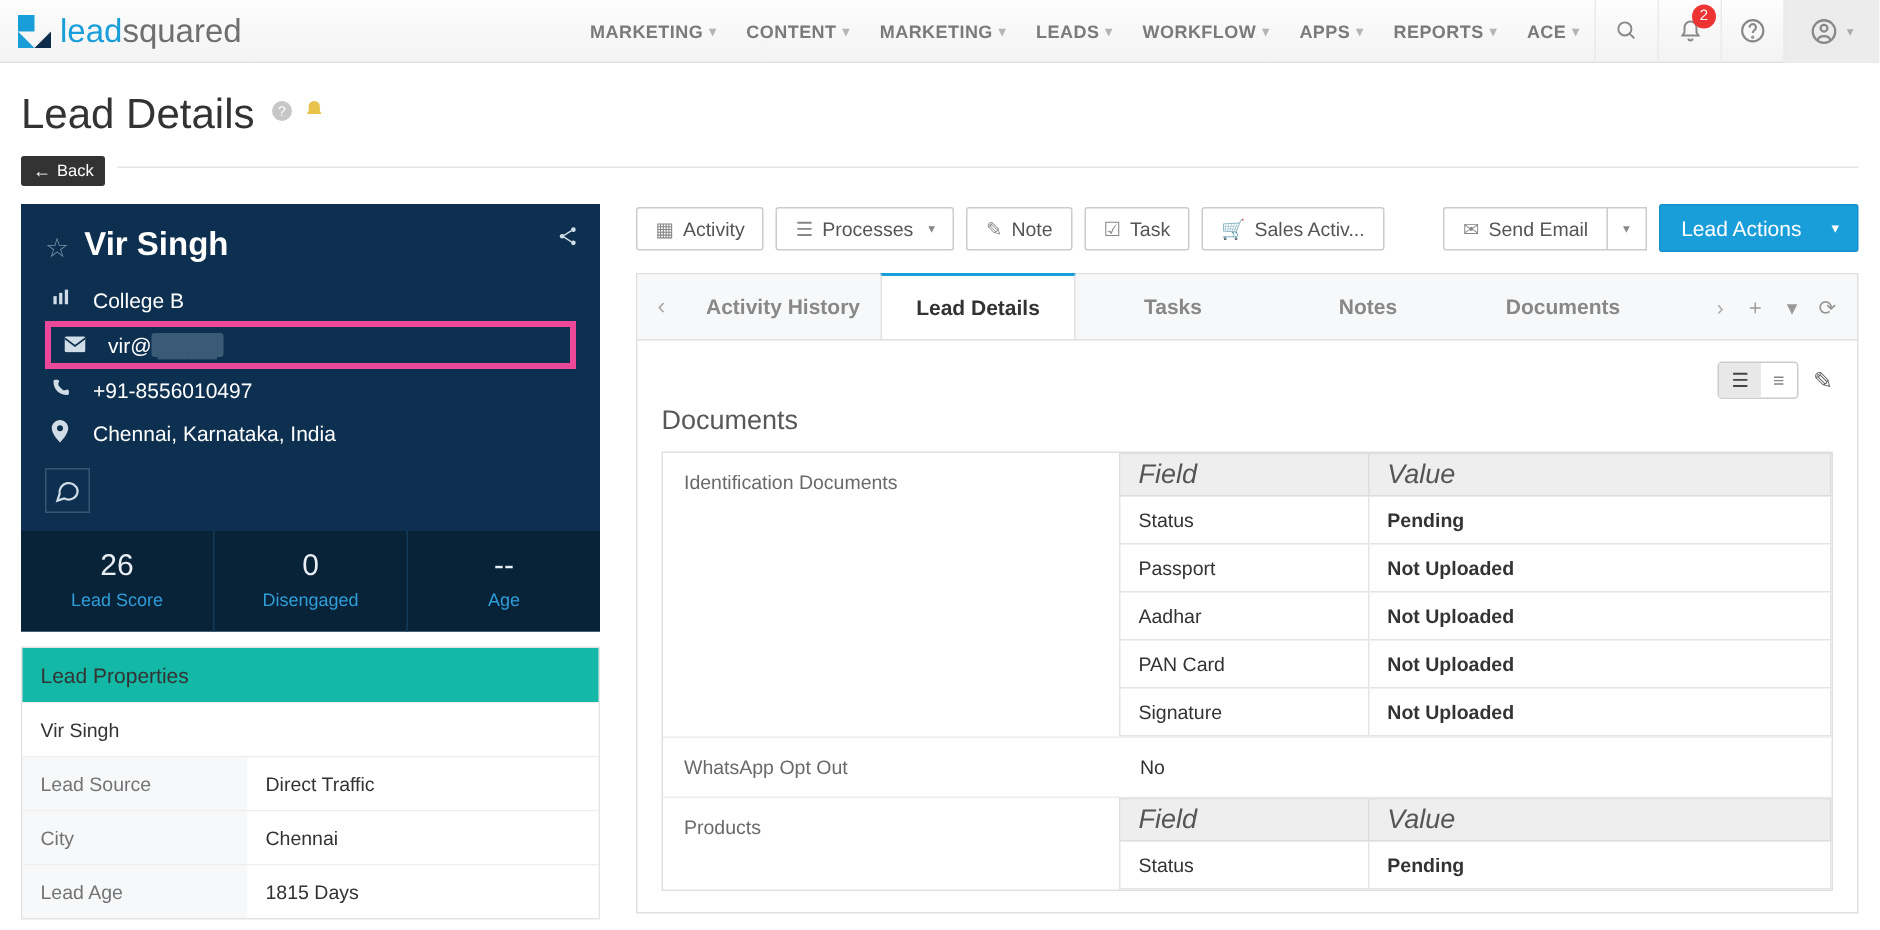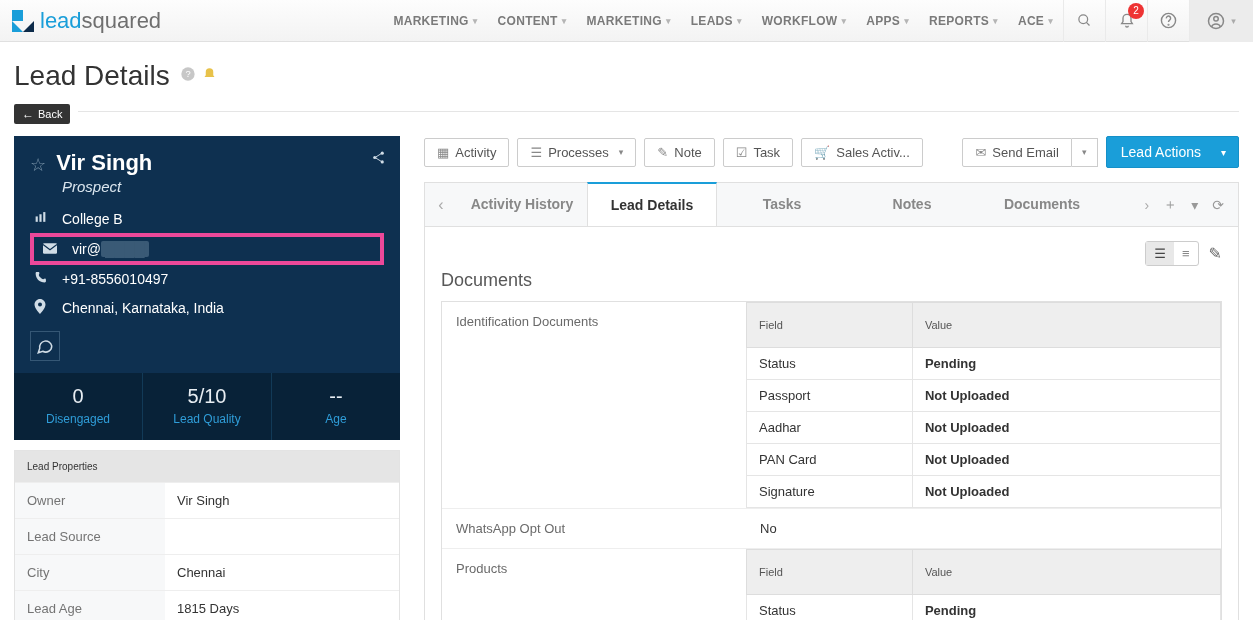--- a/index.html
+++ b/index.html
@@ -53,21 +53,21 @@
   .email-masked { background:#3a5a76; color:#3a5a76; border-radius:2px; padding:0 4px;}
   .chat-btn { display:inline-flex; width:30px;height:30px;border:1px solid #355775;align-items:center;justify-content:center;margin-top:8px;cursor:pointer;}
   .stats-row { display:flex; background:#082238; }
   .stat { flex:1; text-align:center; padding:12px 0 14px 0; border-right:1px solid #123a57;}
   .stat:last-child{border-right:none;}
   .stat .val { color:#e8eef3; font-size:20px; font-weight:400;}
   .stat .lbl { color:#2f9dd8; font-size:12px; margin-top:4px;}
 
   
   .panel { border:1px solid #e3e3e3; margin-top:10px;}
-  .panel-head { background:#e5e5e5; padding:10px 12px; font-size:10px; color:#333;}
+  .panel-head { background:#14b8a6; padding:10px 12px; font-size:14px; color:#333;}
   .prop-row { display:flex; border-top:1px solid #eee;}
   .prop-row:nth-child(odd) .prop-k { }
   .prop-k { width:150px; background:#f7f8f9; padding:10px 12px; color:#747474; font-size:13px;}
   .prop-v { flex:1; padding:10px 12px; font-size:13px; color:#333; background:#fff;}
 
   
   .action-bar { display:flex; gap:8px; align-items:center;}
   .abtn { display:flex; align-items:center; gap:6px; border:1px solid #ccc; background:#fff; color:#555; padding:6px 12px; font-size:13px; cursor:pointer; border-radius:2px;}
   .abtn.combo::after{content:"▾"; font-size:9px; color:#888; margin-left:4px;}
   .abtn .aicon{color:#888;font-size:13px;}
@@ -94,21 +94,21 @@
   .vt-btn{ padding:4px 8px; color:#888; font-size:13px; cursor:pointer;}
   .vt-btn.active{ background:#e8e8e8; color:#444;}
   .edit-pencil{ color:#666; font-size:16px; cursor:pointer;}
   .section-title{ font-size:18px; color:#585858; margin:4px 0 10px 0;}
   .doc-panel{ border:1px solid #e0e0e0;}
   .doc-row{ display:flex; border-bottom:1px solid #eee;}
   .doc-row:last-child{border-bottom:none;}
   .doc-label{ width:304px; padding:12px 14px; color:#6a6a6a; font-size:13px;}
   .doc-body{ flex:1; }
   .kv-table{ width:100%; border-collapse:collapse;}
-  .kv-table th{ background:#eee; text-align:left; font-weight:400; color:#555; padding:16px 12px; border:1px solid #ddd; font-size:11px;}
+  .kv-table th{ background:#eee; text-align:left; font-weight:400; color:#555; padding:3px 12px; border:1px solid #ddd; font-size:18px;font-style:italic;}
   .kv-table td{ padding:8px 12px; border:1px solid #e5e5e5; color:#333; font-size:13px;}
   .kv-table td.strong{ font-weight:600;}
   .simple-val{ padding:12px 14px; color:#333; font-size:13px;}
 </style>
 </head>
 <body>
 
 <div class="topbar">
   <div class="logo">
     <span class="glyph">
@@ -222,21 +222,20 @@
               <circle cx="18" cy="19" r="2.5"></circle>
               <path d="M8 11l8-5M8 13l8 5" stroke="#d0dce6" stroke-width="1.5"></path>
             </svg>
         </span>
         <div class="lead-name-row">
           <span class="lead-star">☆</span>
           <div>
             <div class="lead-name">Vir Singh</div>
           </div>
         </div>
-        <div class="lead-stage">Prospect</div>
         <ul class="lead-info-list">
           <li>
             <span class="licon">
               <svg width="13" height="13" viewBox="0 0 24 24" fill="#d0dce6">
                   <rect x="3" y="10" width="4" height="10"></rect>
                   <rect x="10" y="6" width="4" height="14"></rect>
                   <rect x="17" y="2" width="4" height="18"></rect>
                 </svg>
             </span>
             <span>College B</span>
@@ -269,43 +268,43 @@
           </li>
         </ul>
         <div class="chat-btn">
           <svg width="18" height="18" viewBox="0 0 24 24" fill="none" stroke="#d0dce6" stroke-width="2">
               <path d="M21 12a8 8 0 01-12 7L3 21l2-6a8 8 0 1116-3z"></path>
             </svg>
         </div>
       </div>
       <div class="stats-row" id="stats-row">
           <div class="stat">
+            <div class="val">26</div>
+            <div class="lbl">Lead Score</div>
+          </div>
+          <div class="stat">
             <div class="val">0</div>
             <div class="lbl">Disengaged</div>
-          </div>
-          <div class="stat">
-            <div class="val">5/10</div>
-            <div class="lbl">Lead Quality</div>
           </div>
           <div class="stat">
             <div class="val">--</div>
             <div class="lbl">Age</div>
           </div>
         </div>
     </div>
 
     <div class="panel">
       <div class="panel-head">Lead Properties</div>
       <div id="prop-rows">
           <div class="prop-row">
-            <div class="prop-k">Owner</div>
             <div class="prop-v">Vir Singh</div>
           </div>
           <div class="prop-row">
             <div class="prop-k">Lead Source</div>
+            <div class="prop-v">Direct Traffic</div>
           </div>
           <div class="prop-row">
             <div class="prop-k">City</div>
             <div class="prop-v">Chennai</div>
           </div>
           <div class="prop-row">
             <div class="prop-k">Lead Age</div>
             <div class="prop-v">1815 Days</div>
           </div>
         </div>

